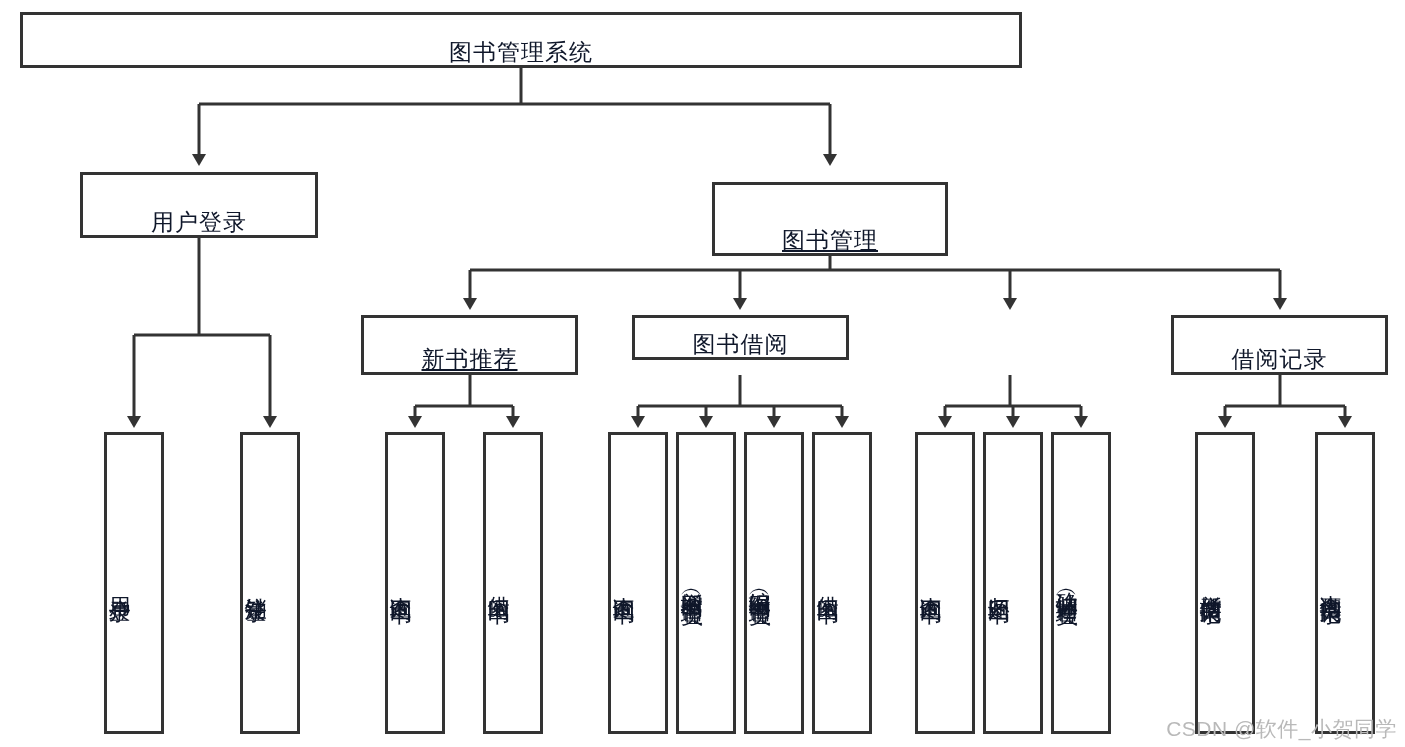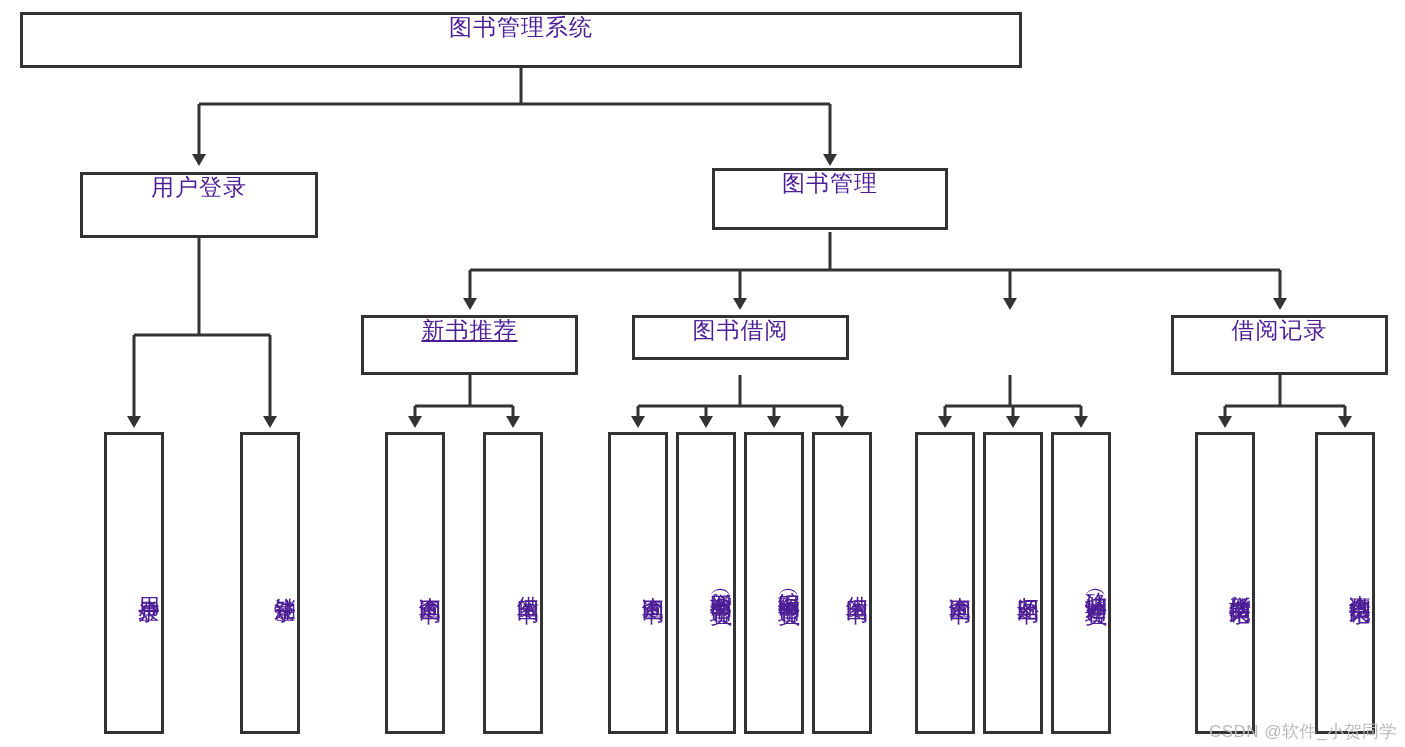--- a/index.html
+++ b/index.html
@@ -16,23 +16,23 @@
     height: 747px;
     background: #ffffff;
     overflow: hidden;
   }
   .node {
     position: absolute;
     box-sizing: border-box;
     border: 3px solid #333333;
     background: #ffffff;
     display: flex;
-    align-items: flex-start;
+    align-items: flex-end;
     justify-content: center;
-    color: #4c1d95;
+    color: #0f172a;
   }
   .node.horiz {
     font-size: 23px;
     letter-spacing: 1px;
     line-height: 1.1;
   }
   .node.vert {
     writing-mode: vertical-rl;
     text-orientation: upright;
     font-size: 22px;
@@ -57,21 +57,21 @@
     stroke-width: 3;
     fill: none;
   }
   .arrowhead {
     fill: #333333;
   }
   .watermark {
     position: absolute;
     right: 8px;
     bottom: 4px;
-    font-size: 17px;
+    font-size: 21px;
     color: #b9b9b9;
     letter-spacing: 0.5px;
     white-space: nowrap;
   }
 </style>
 </head>
 <body>
 
 <div id="canvas">
 
@@ -127,21 +127,21 @@
   </svg>
 
   <div class="node horiz" style="left:20px; top:12px; width:1002px; height:56px;">
     <span class="lbl">图书管理系统</span>
   </div>
 
   <div class="node horiz" style="left:80px; top:172px; width:238px; height:66px;">
     <span class="lbl">用户登录</span>
   </div>
 
-  <div class="node horiz" style="left:712px; top:168px; width:236px; height:62px;">
+  <div class="node horiz" style="left:712px; top:182px; width:236px; height:74px;text-decoration:underline;">
     <span class="lbl">图书管理</span>
   </div>
 
   <div class="node horiz" style="left:361px; top:315px; width:217px; height:60px;text-decoration:underline;">
     <span class="lbl">新书推荐</span>
   </div>
 
   <div class="node horiz" style="left:632px; top:315px; width:217px; height:45px;">
     <span class="lbl">图书借阅</span>
   </div>

